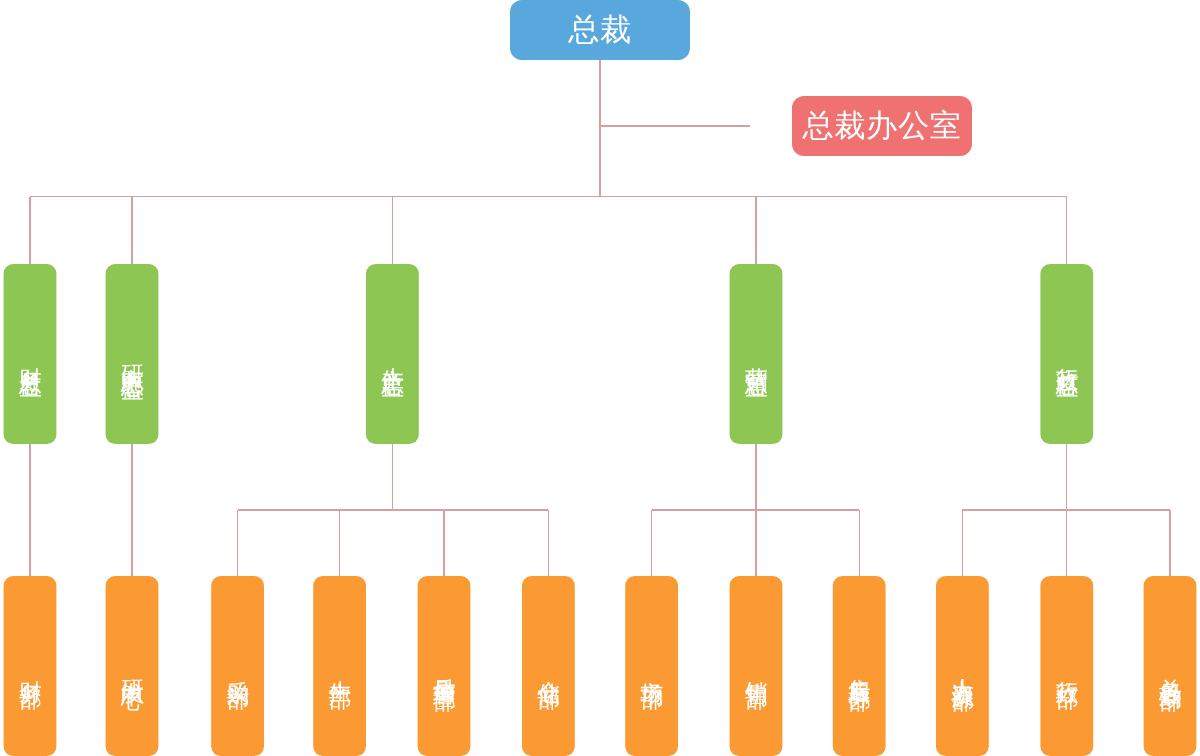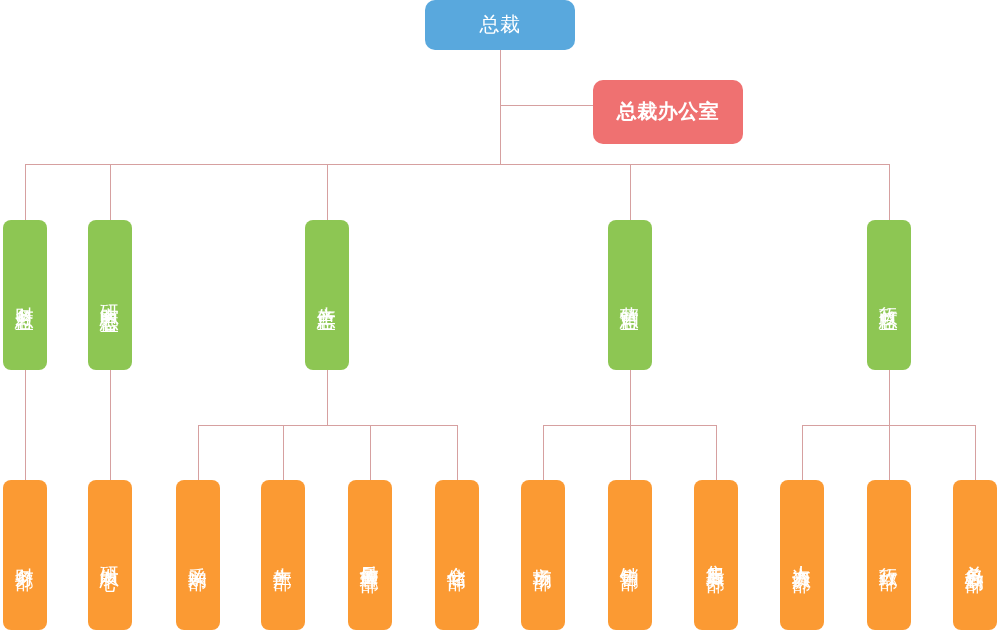--- a/index.html
+++ b/index.html
@@ -35,21 +35,21 @@
     color: #ffffff;
     line-height: 1.08;
   }
   .node-label {
     display: block;
     text-align: center;
     letter-spacing: 0.5px;
   }
   .node.horizontal .node-label {
     writing-mode: horizontal-tb;
-    font-size: 20px;
+    font-size: 26px;
   }
   .node.vertical .node-label {
     writing-mode: vertical-rl;
     text-orientation: upright;
     font-size: 19px;
     letter-spacing: 2px;
   }
   .node.root {
     background: #59a8dd;
     border-radius: 10px;
@@ -96,21 +96,21 @@
       <line x1="716" y1="425" x2="716" y2="480" stroke="#d6a0a0" stroke-width="1" shape-rendering="crispEdges"></line>
       <line x1="802" y1="425" x2="802" y2="480" stroke="#d6a0a0" stroke-width="1" shape-rendering="crispEdges"></line>
       <line x1="889" y1="425" x2="889" y2="480" stroke="#d6a0a0" stroke-width="1" shape-rendering="crispEdges"></line>
       <line x1="975" y1="425" x2="975" y2="480" stroke="#d6a0a0" stroke-width="1" shape-rendering="crispEdges"></line>
     </svg>
 
   <div id="node-layer">
       <div class="node root horizontal" style="left: 425px; top: 0px; width: 150px; height: 50px;">
         <span class="node-label">总裁</span>
       </div>
-      <div class="node office horizontal" style="left: 593px; top: 80px; width: 150px; height: 64px; font-weight: bold;">
+      <div class="node office horizontal" style="left: 660px; top: 80px; width: 150px; height: 50px;">
         <span class="node-label">总裁办公室</span>
       </div>
       <div class="node director vertical" style="left: 3px; top: 220px; width: 44px; height: 150px;">
         <span class="node-label">财务总监</span>
       </div>
       <div class="node director vertical" style="left: 88px; top: 220px; width: 44px; height: 150px;">
         <span class="node-label">研究中心总监</span>
       </div>
       <div class="node director vertical" style="left: 305px; top: 220px; width: 44px; height: 150px;">
         <span class="node-label">生产总监</span>

